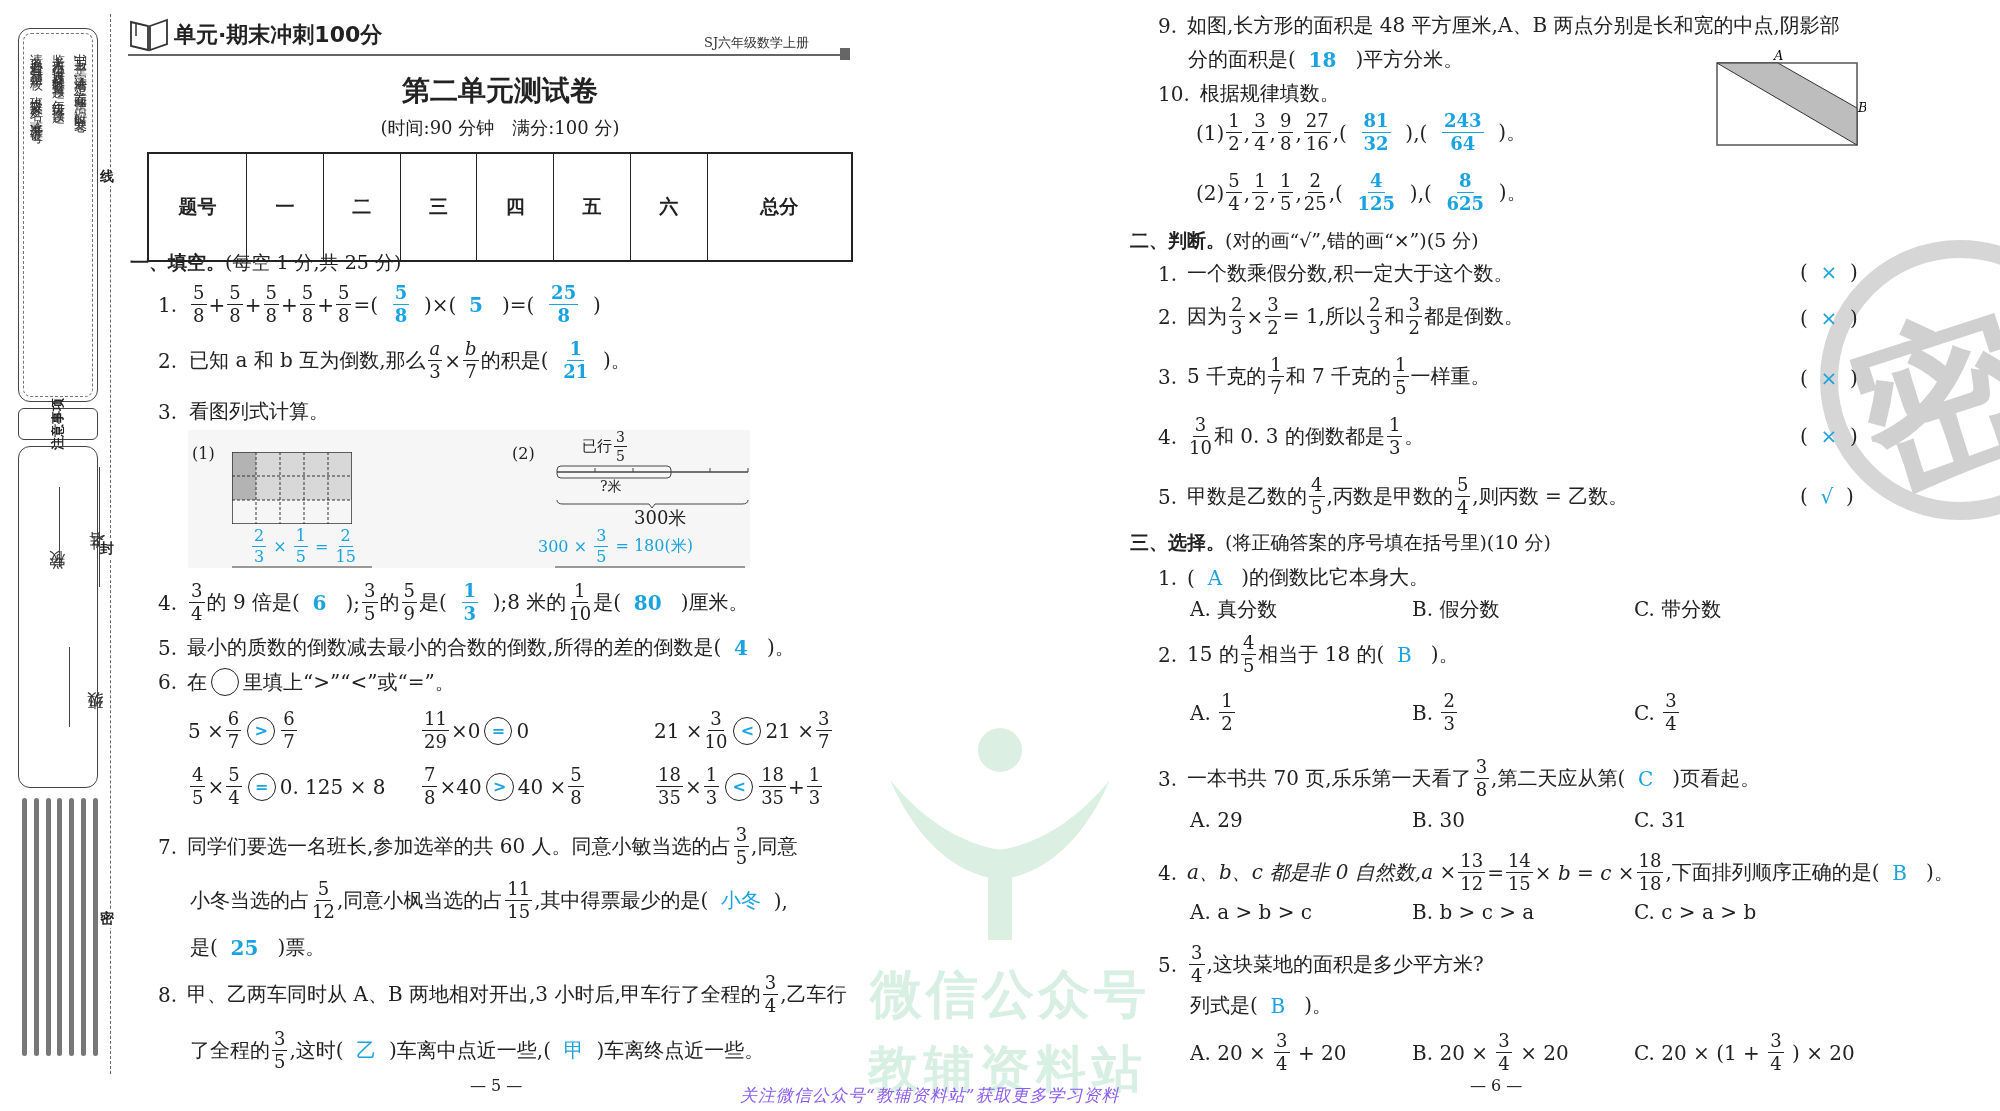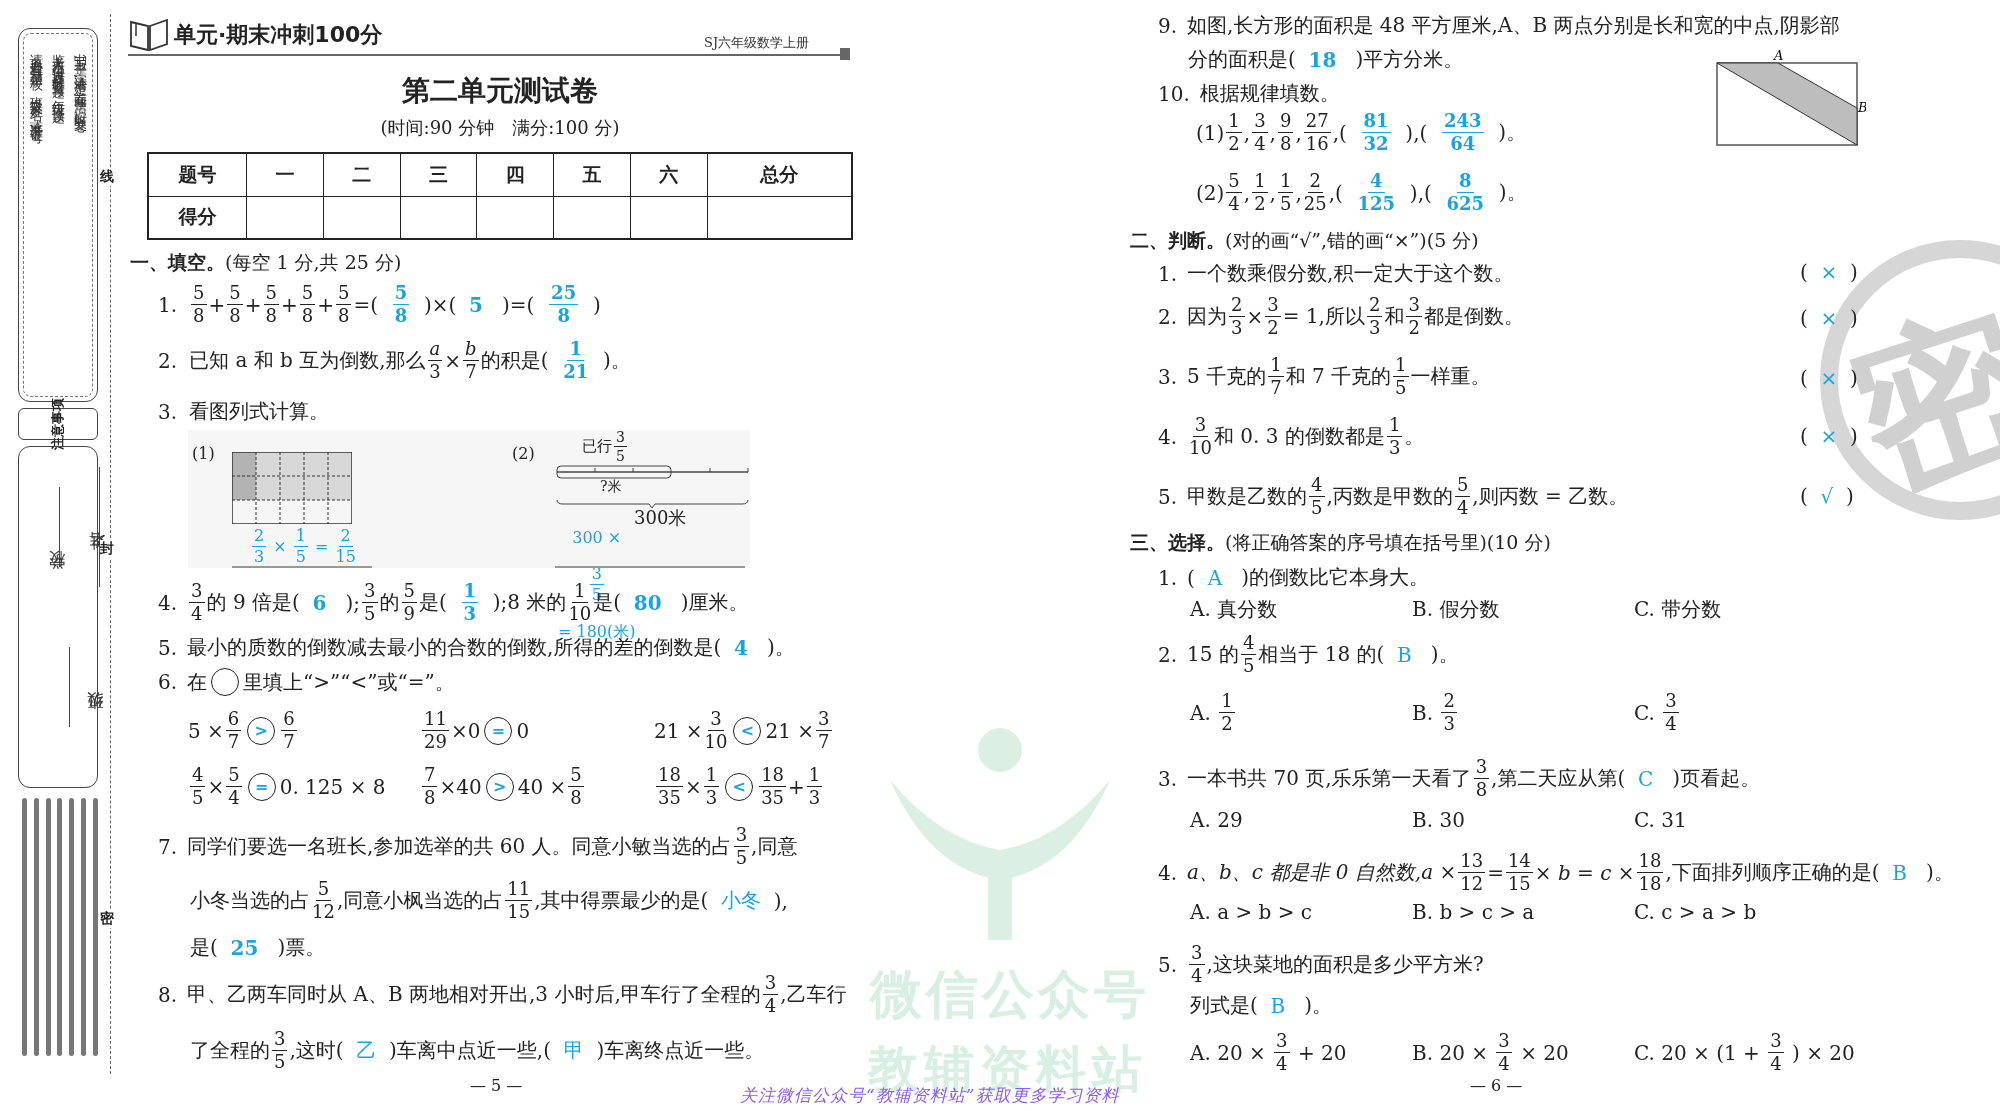--- a/index.html
+++ b/index.html
@@ -10,21 +10,21 @@
   .frac{display:inline-flex;flex-direction:column;align-items:center;vertical-align:middle;line-height:1;margin:0 2px;font-size:18px;}
   .frac .n{padding:0 2px 2px 2px;border-bottom:1.3px solid currentColor;}
   .frac .d{padding-top:2px;}
   .ans{color:#1aa3e0;font-weight:bold;}
   .ansl{color:#1aa3e0;}
   .q{position:absolute;white-space:nowrap;font-size:20px;display:flex;align-items:center;}
   .sec{position:absolute;white-space:nowrap;font-size:19px;font-weight:bold;font-family:"DejaVu Sans","Liberation Sans",sans-serif;}
   .sec .sub{font-weight:normal;font-family:"DejaVu Serif",serif;}
   .circ{display:inline-flex;width:26px;height:26px;border:1.5px solid #222;border-radius:50%;align-items:center;justify-content:center;
         color:#1aa3e0;font-weight:bold;font-family:"DejaVu Sans",sans-serif;font-size:16px;margin:0 4px;}
-  table.score{border-collapse:collapse;position:absolute;left:147px;top:152px;width:706px;height:88px;}
+  table.score{border-collapse:collapse;position:absolute;left:147px;top:152px;width:706px;height:110px;}
   table.score td{border:1px solid #222;text-align:center;font-family:"DejaVu Sans","Liberation Sans",sans-serif;font-size:19px;font-weight:bold;}
   table.score{border:2px solid #222;}
   .sidebar-box{position:absolute;border:1.5px solid #444;border-radius:12px;}
   .vtext{writing-mode:vertical-rl;position:absolute;font-size:13px;letter-spacing:3px;color:#333;}
   .dash{position:absolute;border-left:1.5px dashed #666;}
   .wm{position:absolute;color:#d8efe4;font-family:"DejaVu Sans",sans-serif;font-weight:bold;}
 </style>
 </head>
 <body>
 
@@ -77,30 +77,20 @@
   <tbody>
       <tr>
     <td style="width:95px;">题号</td>
     <td>一</td>
     <td>二</td>
     <td>三</td>
     <td>四</td>
     <td>五</td>
     <td>六</td>
     <td>总分</td>
-  </tr>
-  <tr>
-    <td>得分</td>
-    <td></td>
-        <td></td>
-    <td></td>
-        <td></td>
-    <td></td>
-        <td></td>
-    <td></td>
   </tr>
 </tbody>
   </table>
 
 <div class="sec" style="left:130px;top:250px;">
   <span>一、填空。</span><span class="sub">(每空 1 分,共 25 分)</span>
 </div>
 
 <div class="q" style="left:158px;top:284px;">
   <span style="margin-right:12px;">1.</span>
@@ -205,21 +195,21 @@
         <line x1="78" y1="8" x2="78" y2="12"></line>
         <line x1="155" y1="8" x2="155" y2="12"></line>
         <line x1="193" y1="8" x2="193" y2="12"></line>
       </g>
     <rect x="2" y="6" width="114" height="12" rx="4" fill="none" stroke="#444"></rect>
     <path d="M2 40 Q2 44 8 44 L94 44 L97 48 L100 44 L187 44 Q193 44 193 40" fill="none" stroke="#444"></path>
   </svg>
 </div>
 <div class="abs" style="left:600px;top:478px;font-size:14px;">?米</div>
 <div class="abs" style="left:634px;top:506px;font-size:18px;">300米</div>
-<div class="abs blue" style="left:558px;top:528px;display:flex;align-items:center;font-size:16px;flex-direction:column;">
+<div class="abs blue" style="left:538px;top:528px;display:flex;align-items:center;font-size:16px;">
   <span>300 ×</span>&nbsp;
   <span class="frac" style="font-size:16px;">
       <span class="n">3</span>
       <span class="d">5</span>
     </span>&nbsp;
   <span>= 180(米)</span>
 </div>
 <div class="abs" style="left:555px;top:566px;width:190px;height:2px;background:#999;"></div>
 
 <div class="q" style="left:158px;top:582px;">

